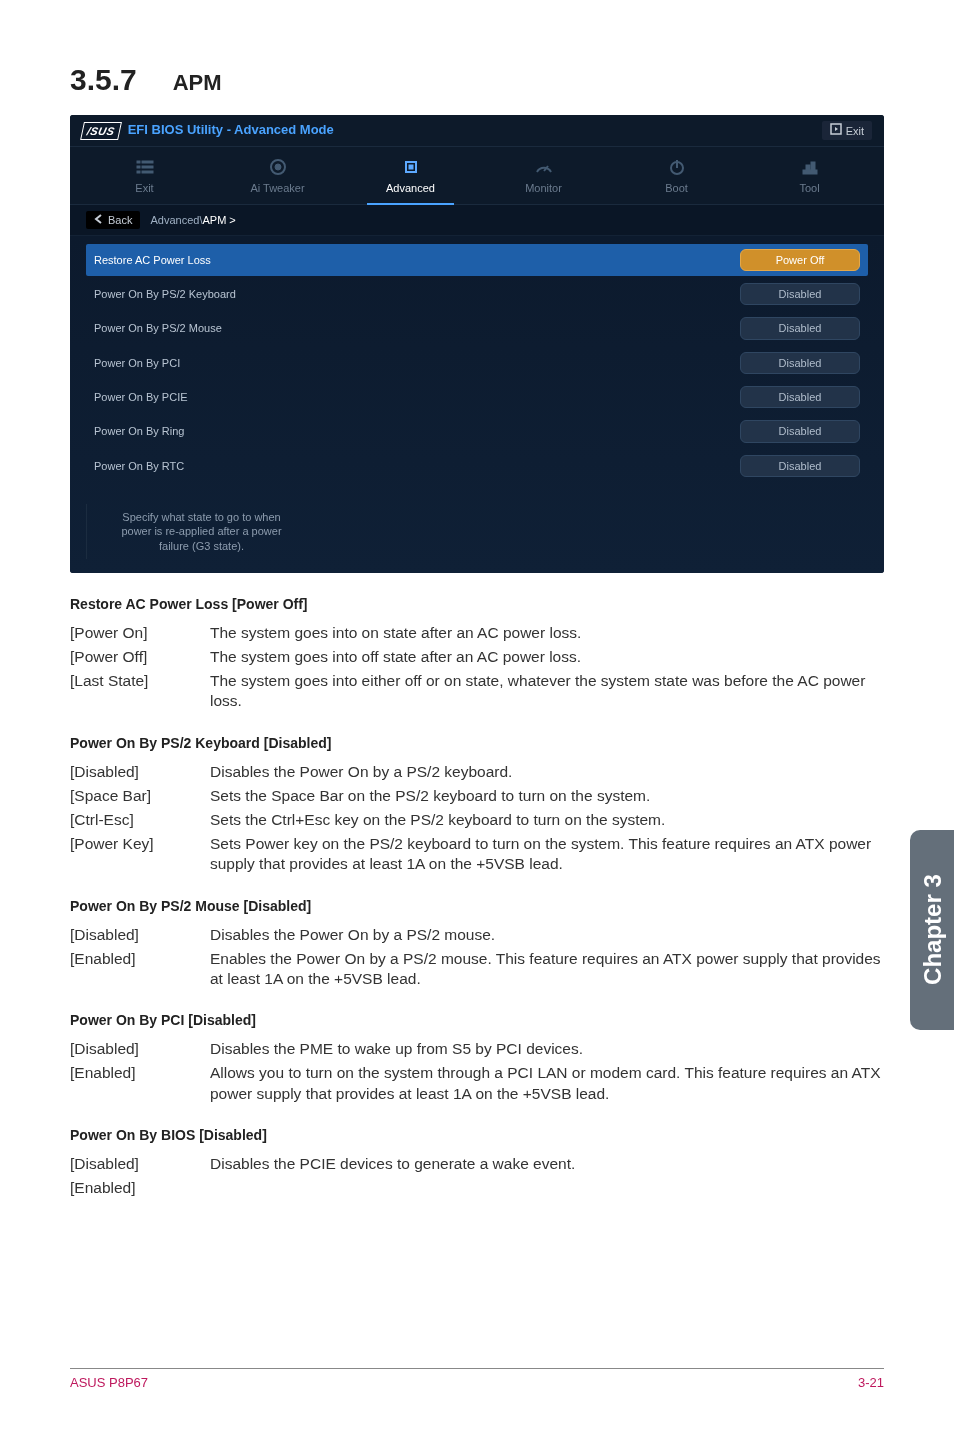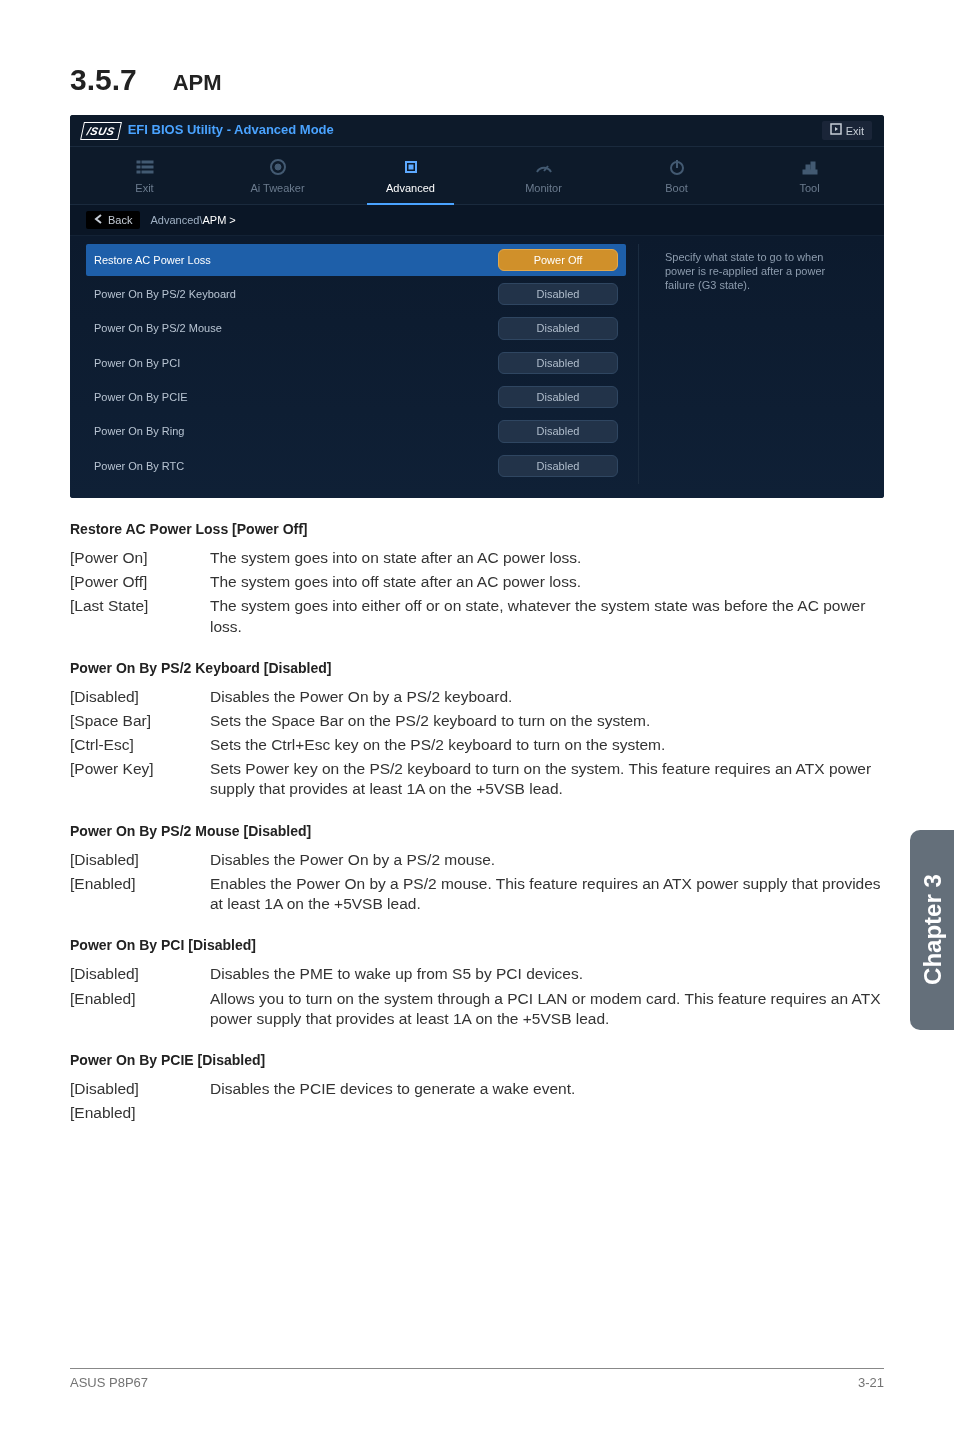--- a/index.html
+++ b/index.html
@@ -73,22 +73,23 @@
     font-size: 11px; color: #9fb0c3;
   }
   .bios-back {
     display:flex; align-items:center; gap:4px;
     background: #000000; padding: 2px 8px; border-radius: 2px;
     color:#c6cdd6;
   }
   .bios-breadcrumb .apm-crumb { color: #fff; }
 
   .bios-body {
-    display: flex; padding: 8px 16px 14px 16px; gap: 12px;
+    display: flex; padding: 8px 16px 14px 16px; gap: 20px;
     background: linear-gradient(#0c1a2d, #0f2036);
+    flex-direction: column;
   }
   .bios-left { flex: 1; }
   .bios-row {
     display: flex; align-items: center; justify-content: space-between;
     padding: 5px 8px; margin-bottom: 2px; border-radius: 2px;
   }
   .bios-row.active { background: #1e5fa9; }
   .bios-row-label { color: #b8c4d2; font-size: 11px; }
   .bios-row.active .bios-row-label { color: #fff; }
   .bios-row-value {
@@ -96,20 +97,21 @@
     background: #223349; border: 1px solid #2f4661;
     padding: 3px 12px; border-radius: 6px;
     color: #b0bdcc; font-size: 11px;
   }
   .bios-row.active .bios-row-value {
     background: #d0902a; border-color: #e4a84a; color: #fff;
   }
   .bios-right {
     width: 230px; padding: 6px 26px; color: #8d9cae; font-size: 11px;
     border-left: 1px solid #1b2c40;
+    text-align: center;
   }
 
   
   h3.section {
     font-size: 14px; font-weight: bold; color: #222;
     margin-top: 22px; margin-bottom: 10px;
   }
   .def-row { display: flex; margin-bottom: 4px; }
   .def-term { width: 140px; flex-shrink: 0; }
   .def-desc { flex: 1; }
@@ -125,21 +127,21 @@
   .chapter-text {
     transform: rotate(-90deg); white-space: nowrap;
     font-size: 24px; font-weight: bold;
   }
 
   
   .footer {
     position: absolute; left: 70px; right: 70px; bottom: 46px;
     border-top: 1px solid #888; padding-top: 6px;
     display: flex; justify-content: space-between;
-    font-size: 13px; color: #737373;
+    font-size: 13px; color: #be185d;
   }
 </style>
 </head>
 <body>
 
 <div class="page">
 
   <div class="heading-row">
     <span class="heading-num">3.5.7</span>
     <span class="heading-title">APM</span>
@@ -318,21 +320,21 @@
       </div>
       <h3 class="section">Power On By PCI [Disabled]</h3>
       <div class="def-row">
         <div class="def-term">[Disabled]</div>
         <div class="def-desc">Disables the PME to wake up from S5 by PCI devices.</div>
       </div>
       <div class="def-row">
         <div class="def-term">[Enabled]</div>
         <div class="def-desc">Allows you to turn on the system through a PCI LAN or modem card. This feature requires an ATX power supply that provides at least 1A on the +5VSB lead.</div>
       </div>
-      <h3 class="section">Power On By PCIE [Disabled]</h3>
+      <h3 class="section">Power On By BIOS [Disabled]</h3>
       <div class="def-row">
         <div class="def-term">[Disabled]</div>
         <div class="def-desc">Disables the PCIE devices to generate a wake event.</div>
       </div>
       <div class="def-row">
         <div class="def-term">[Enabled]</div>
       </div>
     </div>
 
 </div>

